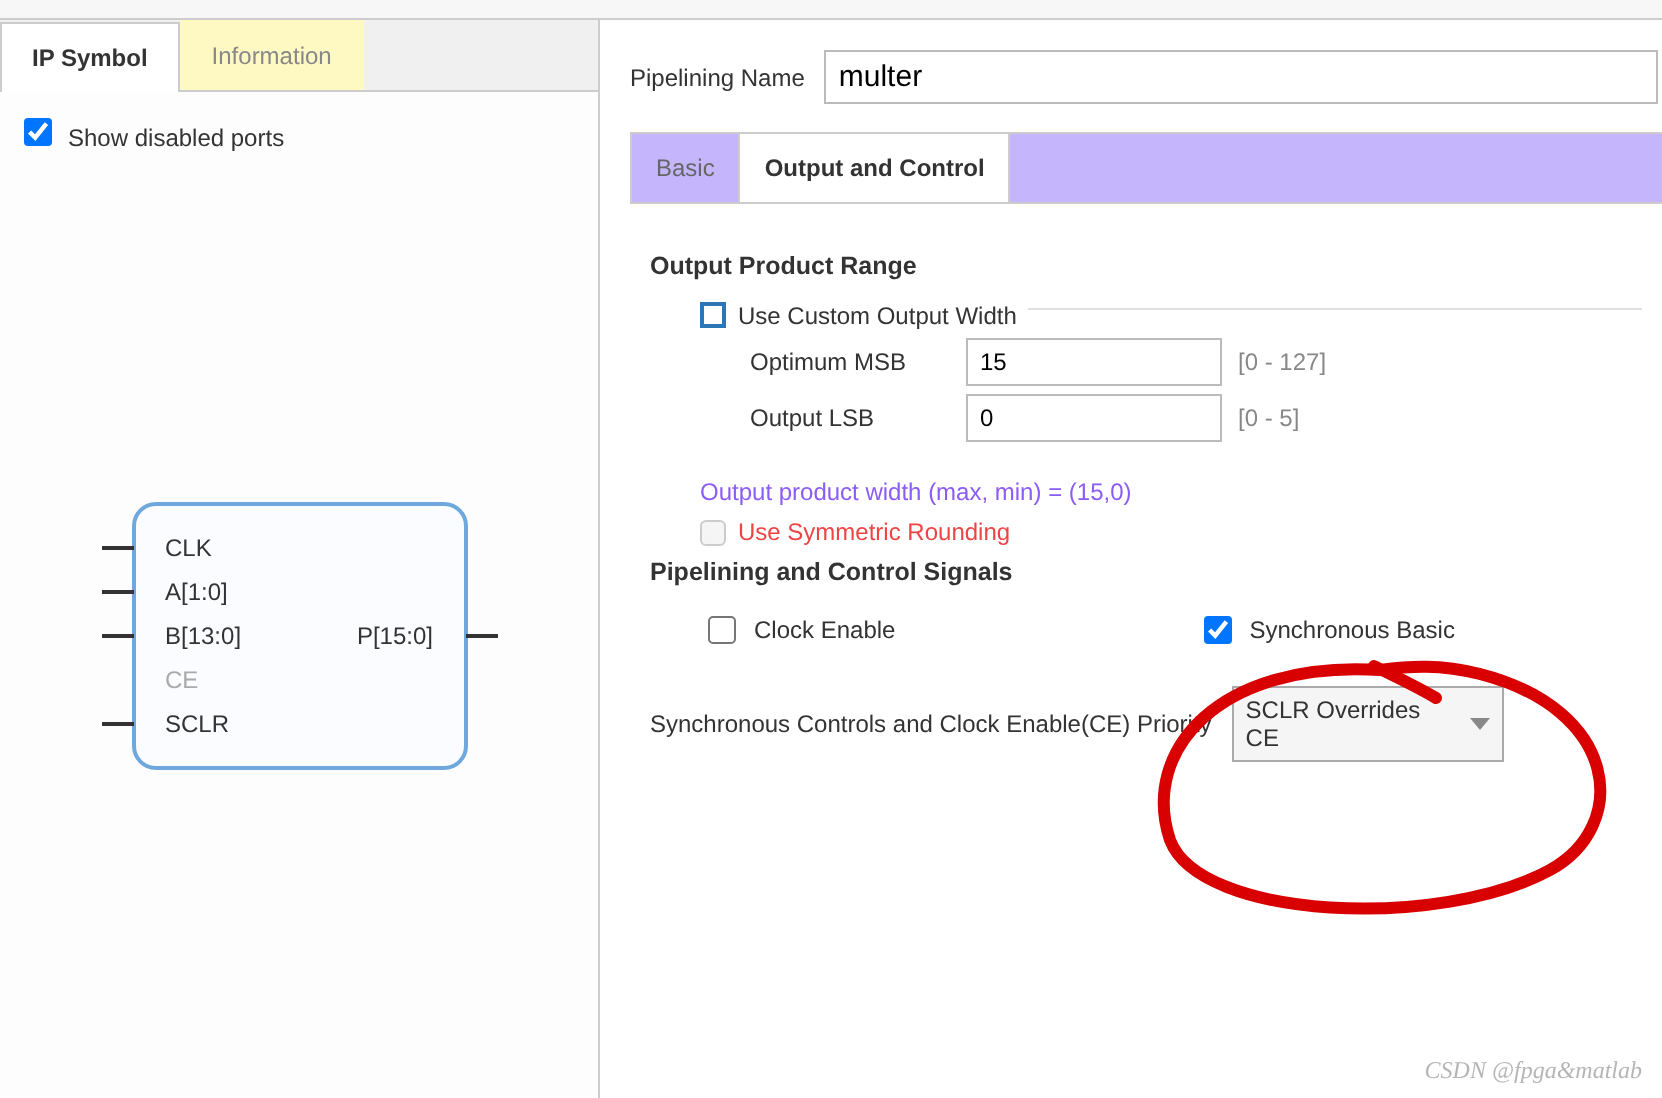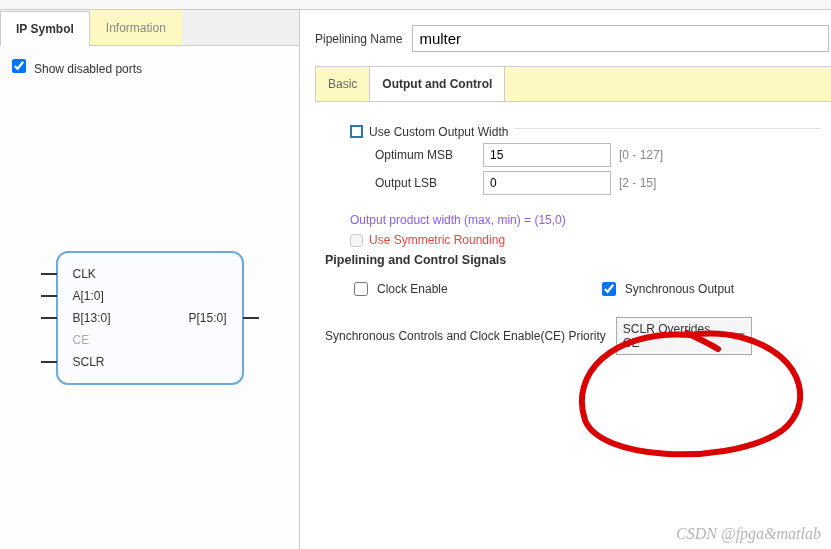--- a/index.html
+++ b/index.html
@@ -6,49 +6,49 @@
   body { margin: 0; background: #fff; color: #333; width: 831px; height: 549px; overflow: hidden; position: relative; }
   .topbar { height: 10px; background: #f7f7f7; border-bottom: 1px solid #ccc; }
   .content { display: flex; height: calc(100% - 10px); }
   .leftpane { width: 300px; border-right: 1px solid #ccc; background: #fdfdfd; display: flex; flex-direction: column; }
   .tabs { display: flex; border-bottom: 1px solid #ccc; background: #f0f0f0; }
   .tab { padding: 10px 15px; border: 1px solid transparent; border-bottom: none; background: #fef9c3; color: #888; cursor: pointer; }
   .tab.active { background: #fff; color: #333; font-weight: bold; border-color: #ccc; position: relative; top: 1px; }
   .checkrow { display: flex; align-items: flex-end; padding: 10px 8px; gap: 5px; }
   input[type=checkbox] { width: 14px; height: 14px; }
   .symbol-area { flex: 1; display: flex; align-items: center; justify-content: center; }
-  .ip-block { border: 2px solid #6fa8dc; border-radius: 12px; background: #fafcff; padding: 10px 15px; width: 188px; position: relative; }
+  .ip-block { border: 2px solid #6fa8dc; border-radius: 12px; background: #fafcff; padding: 10px 15px; width: 168px; position: relative; }
   .port-row { display: flex; justify-content: space-between; align-items: center; height: 22px; font-size: 12px; }
   .port-left { text-align: left; }
   .port-right { text-align: right; }
   .port-line-l { position: absolute; width: 16px; height: 2px; background: #333; left: -17px; }
   .port-line-r { position: absolute; width: 16px; height: 2px; background: #333; right: -17px; }
   .disabled-port { color: #aaa; }
   .rightpane { flex: 1; padding: 15px 0 0 15px; display: flex; flex-direction: column; gap: 8px; }
   .comprow { display: flex; align-items: center; gap: 10px; padding-right: 2px; }
   .comprow input[type=text] { border: 1px solid #bbb; padding: 4px 6px; font-size: 15px; flex: 1; outline: none; }
-  .tabbar2 { display: flex; border: 1px solid #ccc; border-right: none; background: #fef9c3; margin-top: 6px; }
+  .tabbar2 { display: flex; border: 1px solid #ccc; border-right: none; background: #c4b5fd; margin-top: 6px; }
   .tab2 { padding: 10px 12px; cursor: pointer; border-right: 1px solid #ccc; color: #666; }
   .tab2.active { background: #fff; color: #333; font-weight: bold; }
   .settings { padding: 10px 10px 0 10px; }
   .section-title { font-weight: bold; margin: 6px 0 10px 0; font-size: 12.5px; }
   .sep { border-bottom: 1px solid #e0e0e0; margin: 4px 0 10px 0; flex: 1; }
   .formrow { display: flex; align-items: center; gap: 8px; margin: 4px 0; padding-left: 25px; }
   .formrow label { width: 100px; }
   .formrow .numin { width: 128px; border: 1px solid #bbb; padding: 4px 6px; }
   .formrow .range { color: #888; }
   .indent1 { padding-left: 25px; }
   .unchecked-bluebox { display: inline-block; width: 13px; height: 13px; border: 2px solid #2e75b6; background: #fff; vertical-align: middle; }
   .disabled-check { display: inline-block; width: 13px; height: 13px; border: 1px solid #ccc; border-radius: 3px; background: #f5f5f5; vertical-align: middle; }
   .info-text { color: #8b5cf6; margin: 6px 0; }
   .grey-text { color: #ef4444; }
   .flexrow { display: flex; align-items: center; gap: 10px; }
   .dropdown { border: 1px solid #aaa; padding: 4px 6px; background: #f5f5f5; display: flex; align-items: center; gap: 6px; width: 136px; justify-content: space-between; }
   .chev { width: 0; height: 0; border-left: 5px solid transparent; border-right: 5px solid transparent; border-top: 6px solid #888; }
-  .watermark { position: absolute; bottom: 6px; right: 10px; color: rgba(120,120,120,0.55); font-style: italic; font-size: 16px; pointer-events: none; font-family: serif; }
+  .watermark { position: absolute; bottom: 6px; right: 10px; color: rgba(120,120,120,0.55); font-style: italic; font-size: 12px; pointer-events: none; font-family: serif; }
   .red-annot { position: absolute; pointer-events: none; }
 </style>
 </head>
 <body>
 
 <div class="topbar"></div>
 <div class="content">
   <div class="leftpane">
     <div class="tabs">
       <div class="tab active">IP Symbol</div>
@@ -88,56 +88,57 @@
   <div class="rightpane">
     <div class="comprow">
       <span>Pipelining Name</span>
       <input type="text" value="multer" style="">
     </div>
     <div class="tabbar2">
       <div class="tab2">Basic</div>
       <div class="tab2 active">Output and Control</div>
     </div>
     <div class="settings">
+      <div class="section-title">Output Product Range</div>
 
       <div class="indent1" style="margin-top:4px;">
         <div class="flexrow" style="gap:6px; align-items:center;">
           <span class="unchecked-bluebox"></span>
           <span>Use Custom Output Width</span>
           <span class="sep"></span>
         </div>
         <div class="formrow">
           <label>Optimum MSB</label>
           <input class="numin" type="text" value="15" style="">
           <span class="range">[0 - 127]</span>
         </div>
         <div class="formrow">
           <label>Output LSB</label>
           <input class="numin" type="text" value="0" style="">
-          <span class="range">[2 - 15]</span>
+          <span class="range">[0 - 5]</span>
         </div>
       </div>
 
       <div class="indent1 info-text" style="margin-top:18px;">Output product width (max, min) = (15,0)</div>
       <div class="indent1 flexrow" style="gap:6px; margin-top:6px;">
         <span class="disabled-check"></span>
         <span class="grey-text">Use Symmetric Rounding</span>
       </div>
 
       <div class="section-title" style="">Pipelining and Control Signals</div>
 
 
       <div class="indent1 flexrow" style="margin-top:12px; gap:20px;">
         <div class="flexrow" style="gap:6px;">
           <input type="checkbox" style="">
           <span>Clock Enable</span>
         </div>
         <div class="flexrow" style="gap:6px; margin-left:130px;">
           <input type="checkbox" checked="" style="">
-          <span>Synchronous Output</span>
+          <span>Synchronous Basic</span>
         </div>
       </div>
 
       <div class="flexrow" style="margin-top:18px; gap:10px;">
         <span>Synchronous Controls and Clock Enable(CE) Priority</span>
         <div class="dropdown">
           <span>SCLR Overrides CE</span>
           <span class="chev"></span>
         </div>
       </div>

